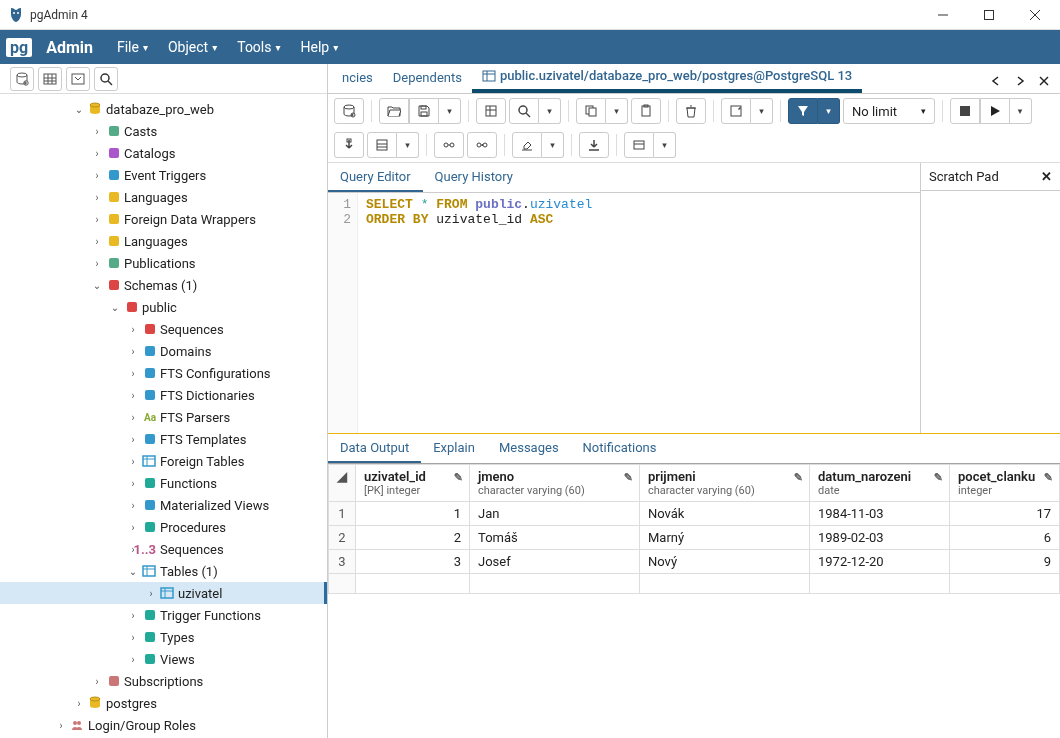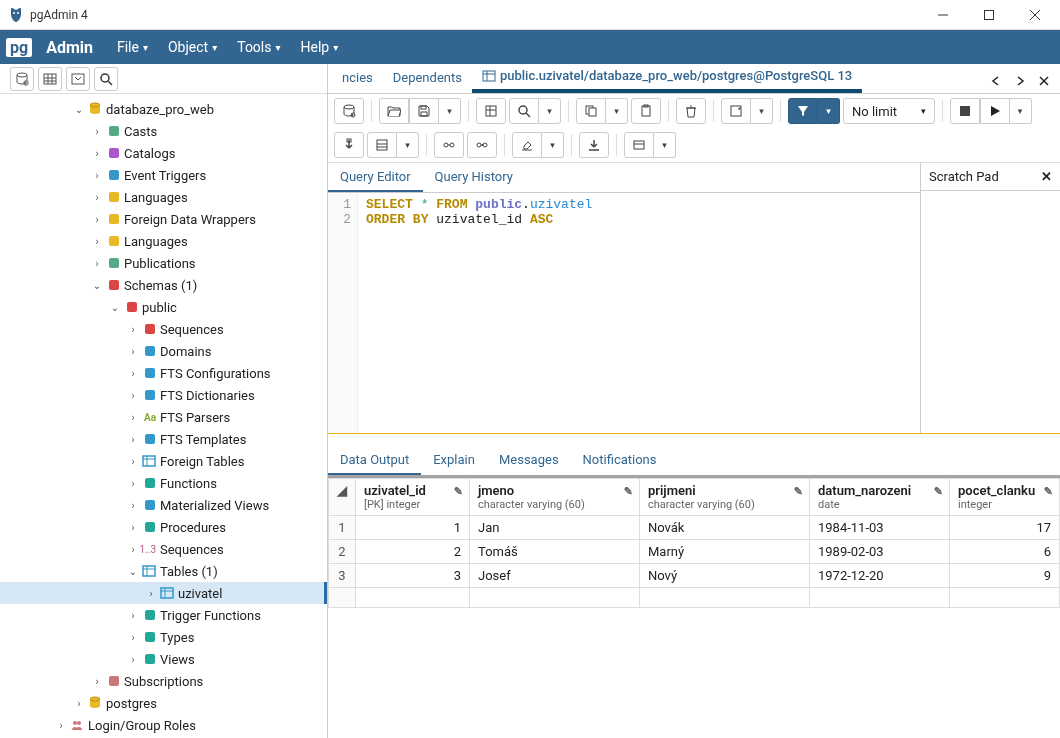--- a/index.html
+++ b/index.html
@@ -63,21 +63,21 @@
 .gutter { width:30px; text-align:right; padding:4px 6px 4px 0; color:#999; background:#fafafa; border-right:1px solid #eee; }
 .code-body { padding:4px 8px; white-space:pre; }
 .kw { color:#b58900; font-weight:600; }
 .kw2 { color:#6c71c4; font-weight:600; }
 .ident { color:#268bd2; }
 .op { color:#2aa198; }
 .scratch { width:140px; border-left:1px solid #ccc; }
 .scratch-head { display:flex; align-items:center; justify-content:space-between; padding:6px 8px; border-bottom:1px solid #ccc; font-size:13px; }
 
 
-.out-tabs { display:flex; border-bottom:3px solid #a3a3a3;margin-top:12px; }
+.out-tabs { display:flex; border-bottom:1px solid #a3a3a3; }
 .out-tab { padding:6px 12px; font-size:13px; color:#326690; cursor:pointer; border-bottom:2px solid transparent; }
 .out-tab.active { border-bottom:2px solid #326690; }
 
 
 .grid { border-collapse:collapse; width:100%; font-size:13px; }
 .grid th, .grid td { border:1px solid #ddd; padding:4px 8px; vertical-align:top; }
 .grid th { background:#fff; font-weight:600; text-align:left; position:relative; }
 .grid th .sub { font-weight:400; font-size:11px; color:#666; display:block; }
 .grid th .pencil { position:absolute; right:6px; top:6px; color:#666; font-size:11px; }
 .grid td.num, .grid td.rownum { text-align:right; }
@@ -372,21 +372,21 @@
             <svg width="12" height="12" viewBox="0 0 12 12">
               <rect x="1" y="1" width="10" height="10" rx="2" fill="#2a9"></rect>
             </svg>
           </span>
           <span>Procedures</span>
         </div>
         <div class="tree-row">
           <span class="ind" style="width:126px"></span>
           <span class="tree-arrow">›</span>
           <span class="tree-icon">
-            <span style="color:#b58;font-weight:400;font-size:10px;">1..3</span>
+            <span style="color:#b58;font-weight:700;font-size:13px;">1..3</span>
           </span>
           <span>Sequences</span>
         </div>
         <div class="tree-row">
           <span class="ind" style="width:126px"></span>
           <span class="tree-arrow">⌄</span>
           <span class="tree-icon">
             <svg width="14" height="14" viewBox="0 0 14 14">
               <rect x="1" y="2" width="12" height="10" fill="none" stroke="#39c" stroke-width="1.5"></rect>
               <line x1="1" y1="5" x2="13" y2="5" stroke="#39c"></line>

